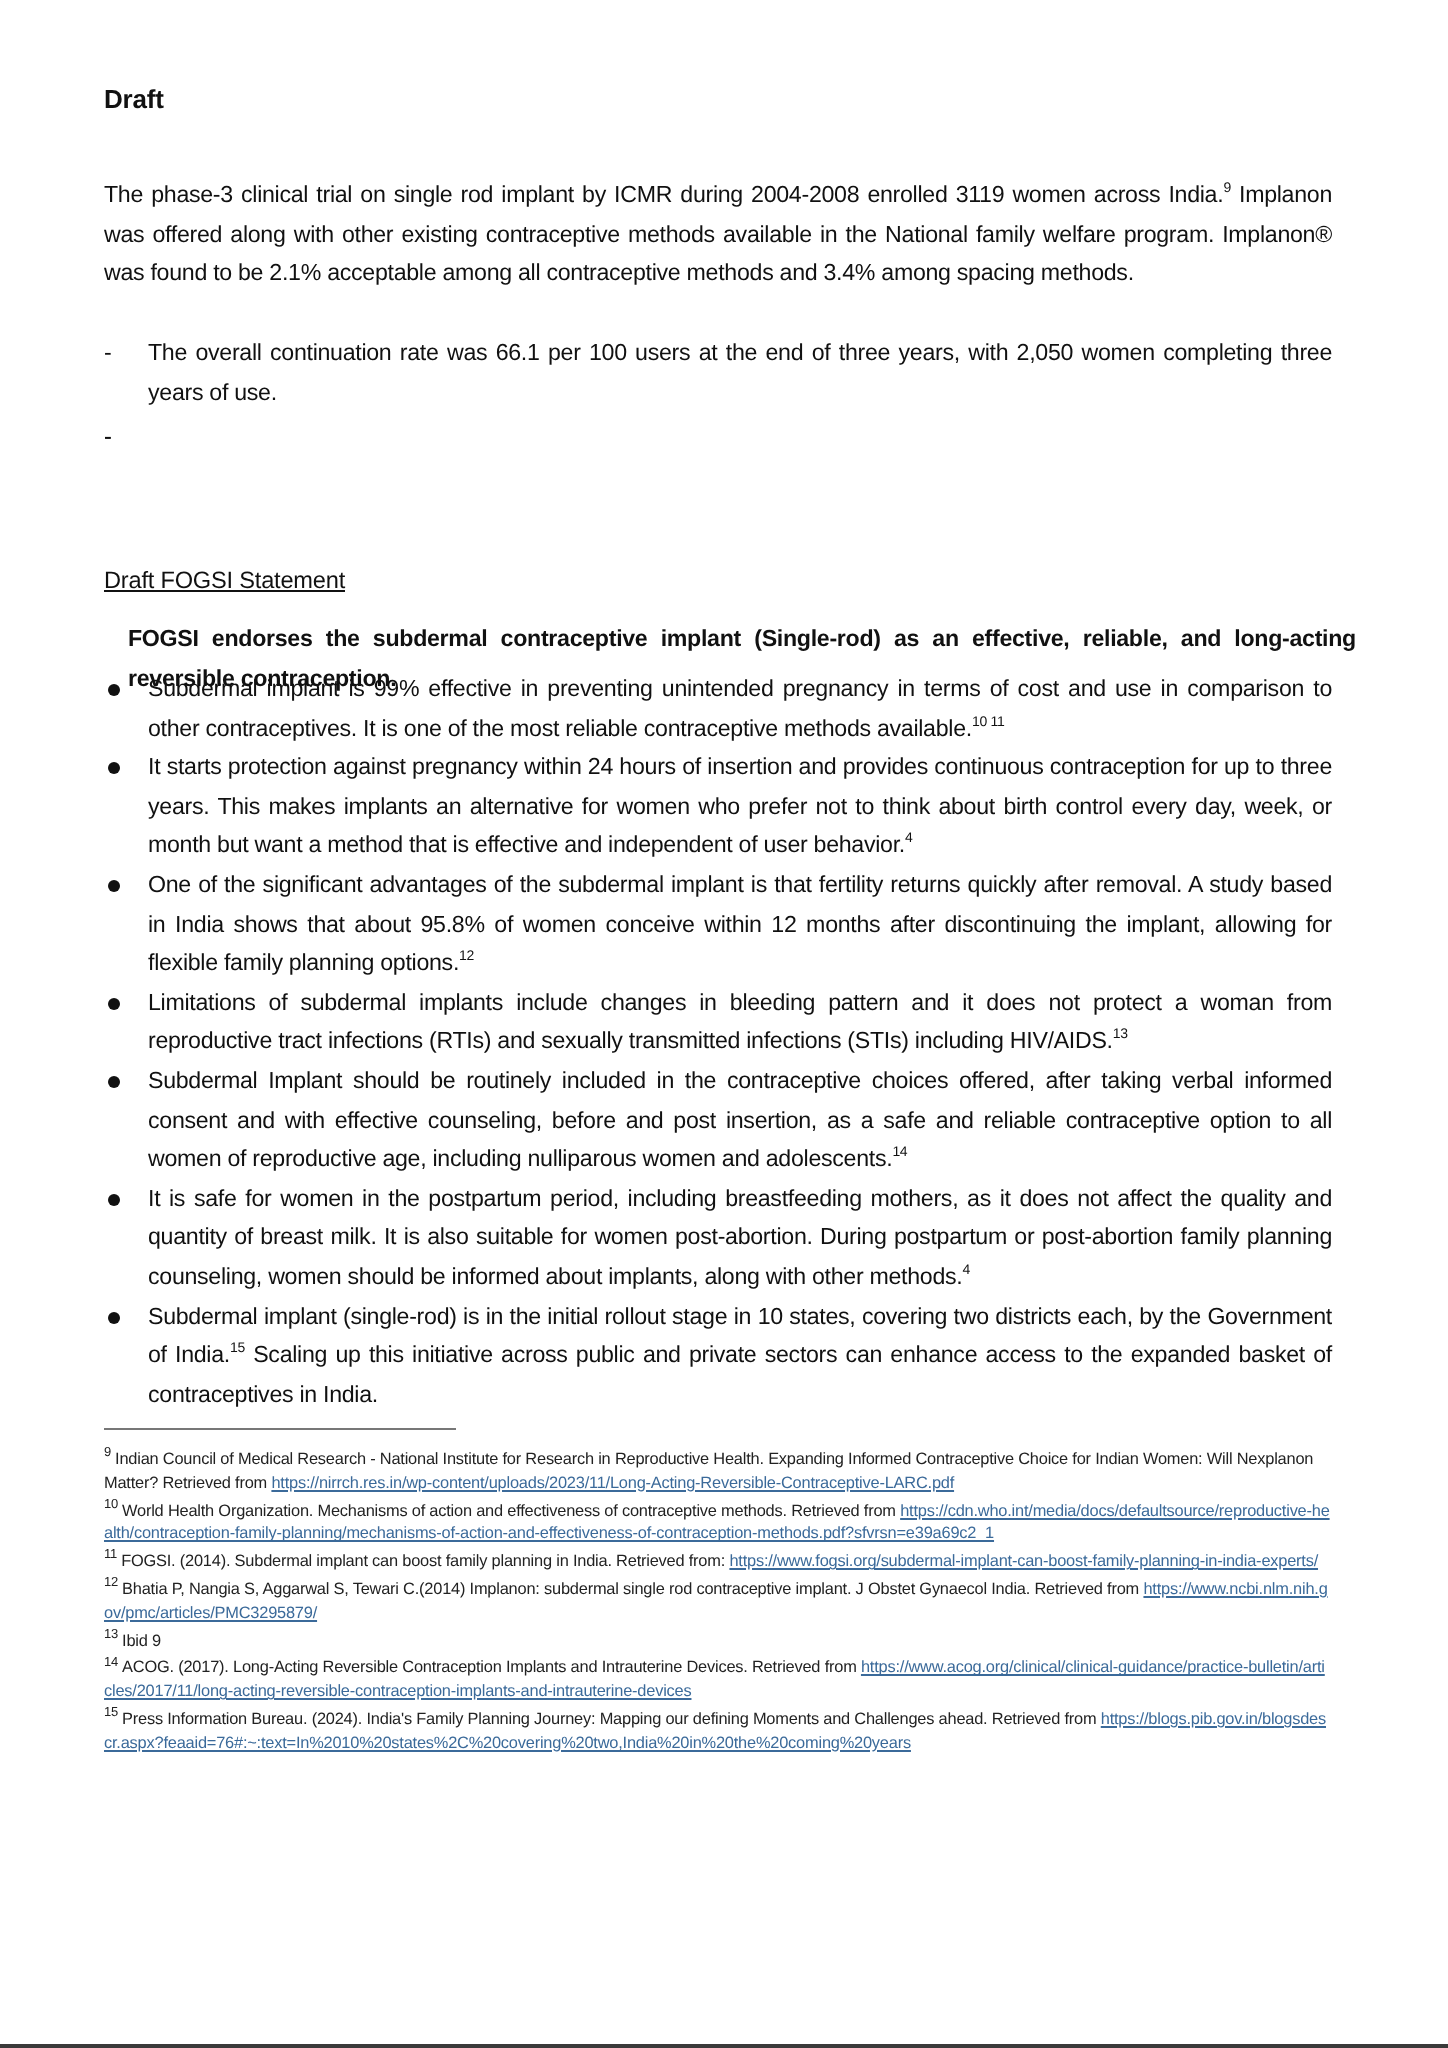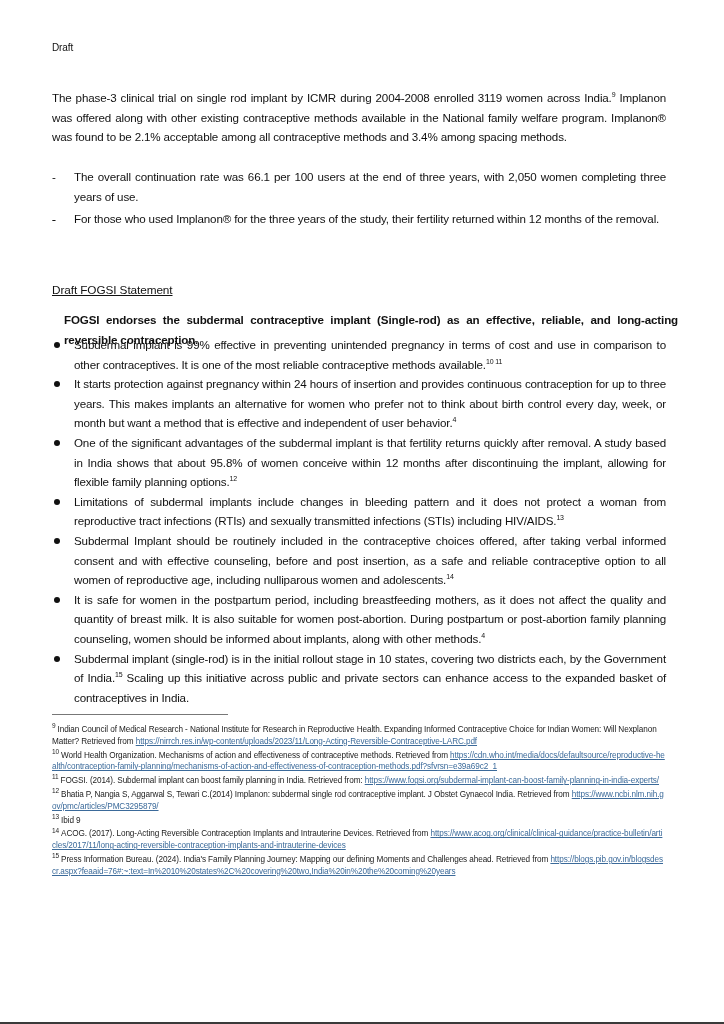--- a/index.html
+++ b/index.html
@@ -18,22 +18,22 @@
     .page {
       position: absolute;
       left: 52px;
       top: 0;
       width: 614px;
     }
     .draft-label {
       position: absolute;
       top: 42px;
       left: 0;
-      font-weight: normal;
-      font-size: 10px;
+      font-weight: bold;
+      font-size: 13px;
       letter-spacing: -0.1px;
     }
     .para {
       position: absolute;
       left: 0;
       width: 614px;
       font-size: 11.6px;
       line-height: 19.6px;
       text-align: justify;
       letter-spacing: -0.15px;
@@ -132,21 +132,21 @@
 
 <div class="page">
 
   <div class="draft-label">Draft</div>
 
   <p class="para intro" style="margin:0;"><span>The phase-3 clinical trial on single rod implant by ICMR during 2004-2008 enrolled 3119 women across India.</span><sup>9</sup><span> Implanon was offered along with other existing contraceptive methods available in the National family welfare program. Implanon® was found to be 2.1% acceptable among all contraceptive methods and 3.4% among spacing methods.</span></p>
 
   <ul class="dash-list">
     <li><span class="marker">-</span><span>The overall continuation rate was 66.1 per 100 users at the end of three years, with 2,050 women completing three years of use.</span></li>
     <li><span class="marker">-</span></li>
-    <li><span class="marker">-</span><span>For those who used Implanon® for the three years of the study, their fertility returned within 12 months of the removal.</span></li>
+    <li><span class="marker">-</span></li>
   </ul>
 
   <div class="section-heading">Draft FOGSI Statement</div>
 
   <p class="para endorse" style="margin:12px;font-weight:bold;">FOGSI endorses the subdermal contraceptive implant (Single-rod) as an effective, reliable, and long-acting reversible contraception.</p>
 
   <ul class="bullet-list">
     <li><span class="marker"></span><span>Subdermal implant is 99% effective in preventing unintended pregnancy in terms of cost and use in comparison to other contraceptives. It is one of the most reliable contraceptive methods available.</span><sup>10 11</sup></li>
     <li><span class="marker"></span><span>It starts protection against pregnancy within 24 hours of insertion and provides continuous contraception for up to three years.  This makes implants an alternative for women who prefer not to think about birth control every day, week, or month but want a method that is effective and independent of user behavior.</span><sup>4</sup></li>
     <li><span class="marker"></span><span>One of the significant advantages of the subdermal implant is that fertility returns quickly after removal. A study based in India shows that about 95.8% of women conceive within 12 months after discontinuing the implant, allowing for flexible family planning options.</span><sup>12</sup></li>

